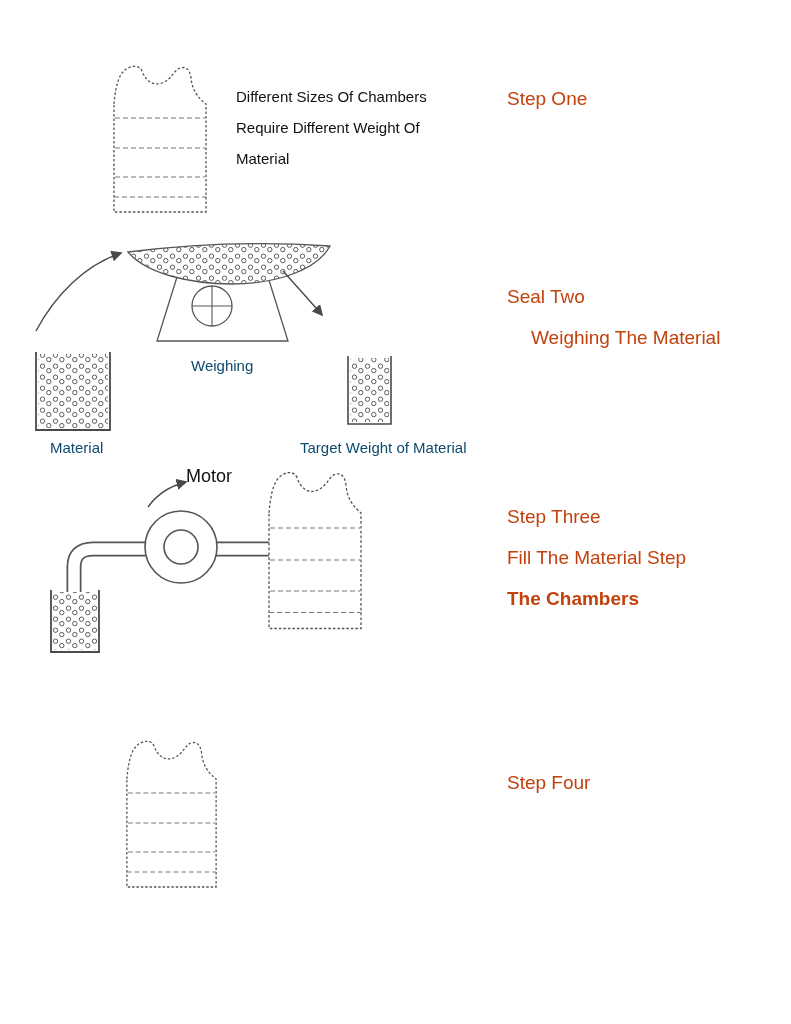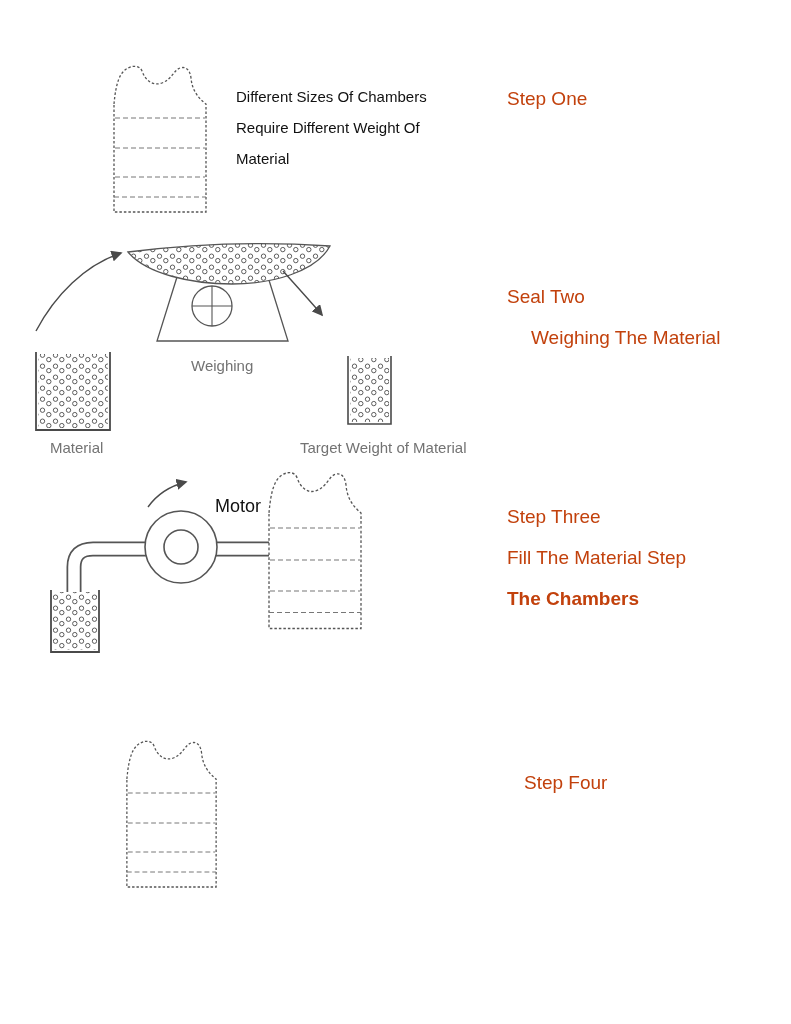--- a/index.html
+++ b/index.html
@@ -6,21 +6,21 @@
   .page{
     position:relative;
     width:791px;height:1024px;
     background:#ffffff;
     font-family:"Liberation Sans", sans-serif;
     overflow:hidden;
   }
   .art{position:absolute;left:0;top:0;}
   .label{position:absolute;color:#111;white-space:nowrap;}
   .note-line{font-size:15px;color:#111;}
-  .small-label{font-size:15px;color:#737373;}
+  .small-label{font-size:15px;color:#0c4a6e;}
   .motor-label{font-size:18px;color:#111;}
   .step-title,.step-line{font-size:19px;color:#c2410c;}
 </style>
 </head>
 <body>
 
 <div class="page">
 
   <svg class="art" width="791" height="1024" viewBox="0 0 791 1024">
     <defs>
@@ -87,26 +87,26 @@
     <use href="#vest" transform="translate(123,737) scale(0.97,1.0)"></use>
   </svg>
 
   <div class="label note-line" style="left:236px; top:88px;">Different Sizes Of Chambers</div>
   <div class="label note-line" style="left:236px; top:119px;">Require Different Weight Of</div>
   <div class="label note-line" style="left:236px; top:150px;">Material</div>
 
   <div class="label small-label" style="left:191px; top:357px;">Weighing</div>
   <div class="label small-label" style="left:50px; top:439px;">Material</div>
   <div class="label small-label" style="left:300px; top:439px;">Target Weight of Material</div>
-  <div class="label motor-label" style="left:215px; top:466px;margin-top:30px;">Motor</div>
+  <div class="label motor-label" style="left:186px; top:466px;">Motor</div>
 
   <div class="label step-title" style="left:507px; top:88px;">Step One</div>
 
   <div class="label step-title" style="left:507px; top:286px;">Seal Two</div>
   <div class="label step-line" style="left:531px; top:327px;">Weighing The Material</div>
 
   <div class="label step-title" style="left:507px; top:506px;">Step Three</div>
   <div class="label step-line" style="left:507px; top:547px;">Fill The Material Step</div>
   <div class="label step-line" style="left:507px; top:588px;font-weight:bold;">The Chambers</div>
 
-  <div class="label step-title" style="left:524px; top:772px;">Step Four</div>
+  <div class="label step-title" style="left:507px; top:772px;">Step Four</div>
 
 </div>
 
 </body></html>

